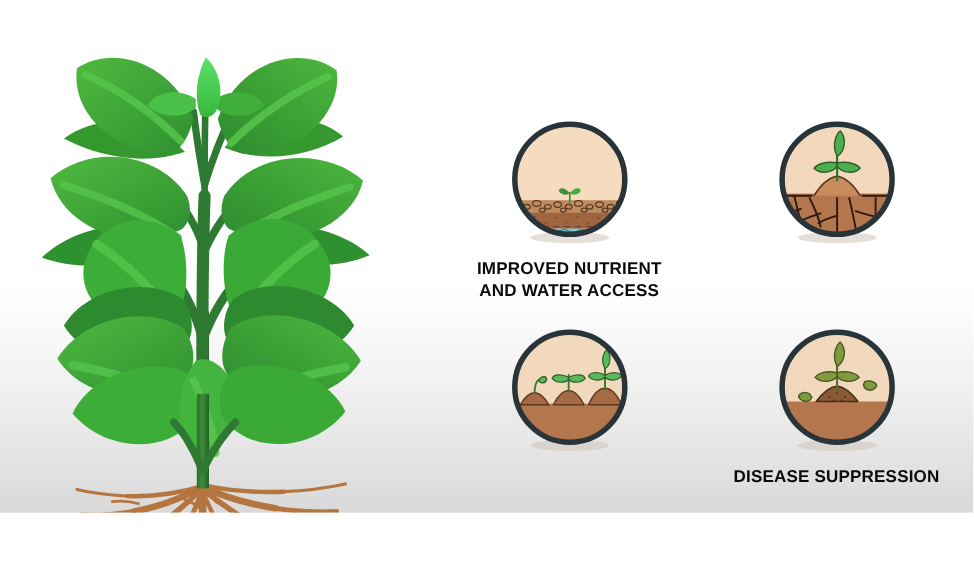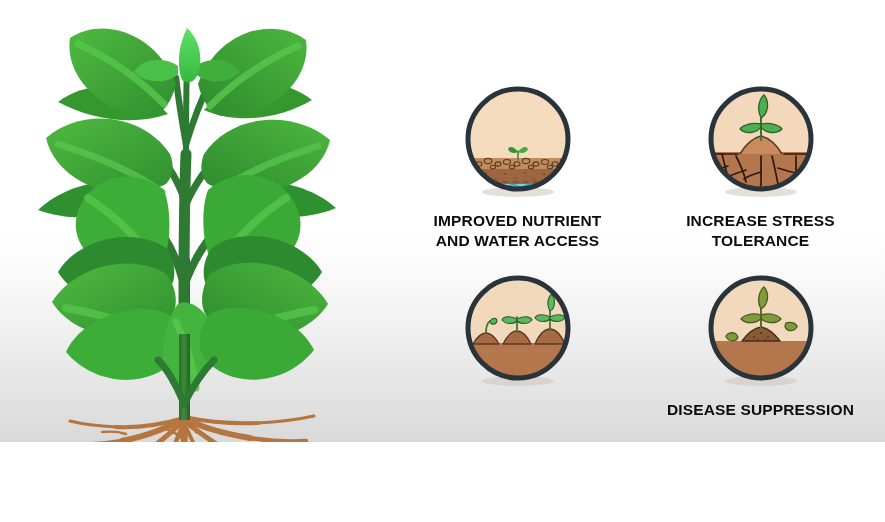--- a/index.html
+++ b/index.html
@@ -17,20 +17,21 @@
     width: 885px;
     height: 442px;
     background: linear-gradient(180deg,
         #ffffff 0%,
         #ffffff 52%,
         #fbfbfb 60%,
         #f2f2f2 72%,
         #e6e6e6 86%,
         #d9d9d9 100%);
     overflow: hidden;
+    margin-top: 24px;
   }
   
   #plant-illustration {
     position: absolute;
     left: 18px;
     top: 4px;
     width: 360px;
     height: 514px;
   }
   #plant-illustration svg {
@@ -338,22 +339,20 @@
 
           <g>
             <path d="M59 58 L59 32" stroke="#2f7a33" stroke-width="2" stroke-linecap="round" fill="none"></path>
             <path d="M59 36 C53 24 60 14 62 13 C68 20 66 32 59 36 Z" fill="#4caf50" stroke="#2f5e2a" stroke-width="1.3" stroke-linejoin="round"></path>
             <path d="M59 42 C48 40 40 44 38 47 C44 53 55 51 59 45 Z" fill="#4caf50" stroke="#2f5e2a" stroke-width="1.3" stroke-linejoin="round"></path>
             <path d="M59 42 C70 40 78 44 80 47 C74 53 63 51 59 45 Z" fill="#4caf50" stroke="#2f5e2a" stroke-width="1.3" stroke-linejoin="round"></path>
           </g>
           <circle cx="59" cy="57" r="50" fill="none" stroke="#28333a" stroke-width="5"></circle>
         </svg>
       </div>
-      <div class="benefit-label">INCREASE STRESS
-TOLERANCE</div>
     </div>
 
     <div class="benefit-card card-bl">
       <div class="benefit-icon">
         <svg viewBox="0 0 118 118" xmlns="http://www.w3.org/2000/svg">
           <defs>
             <clipPath id="clip3">
                 <circle cx="59" cy="57" r="50"></circle>
               </clipPath>
           </defs>

